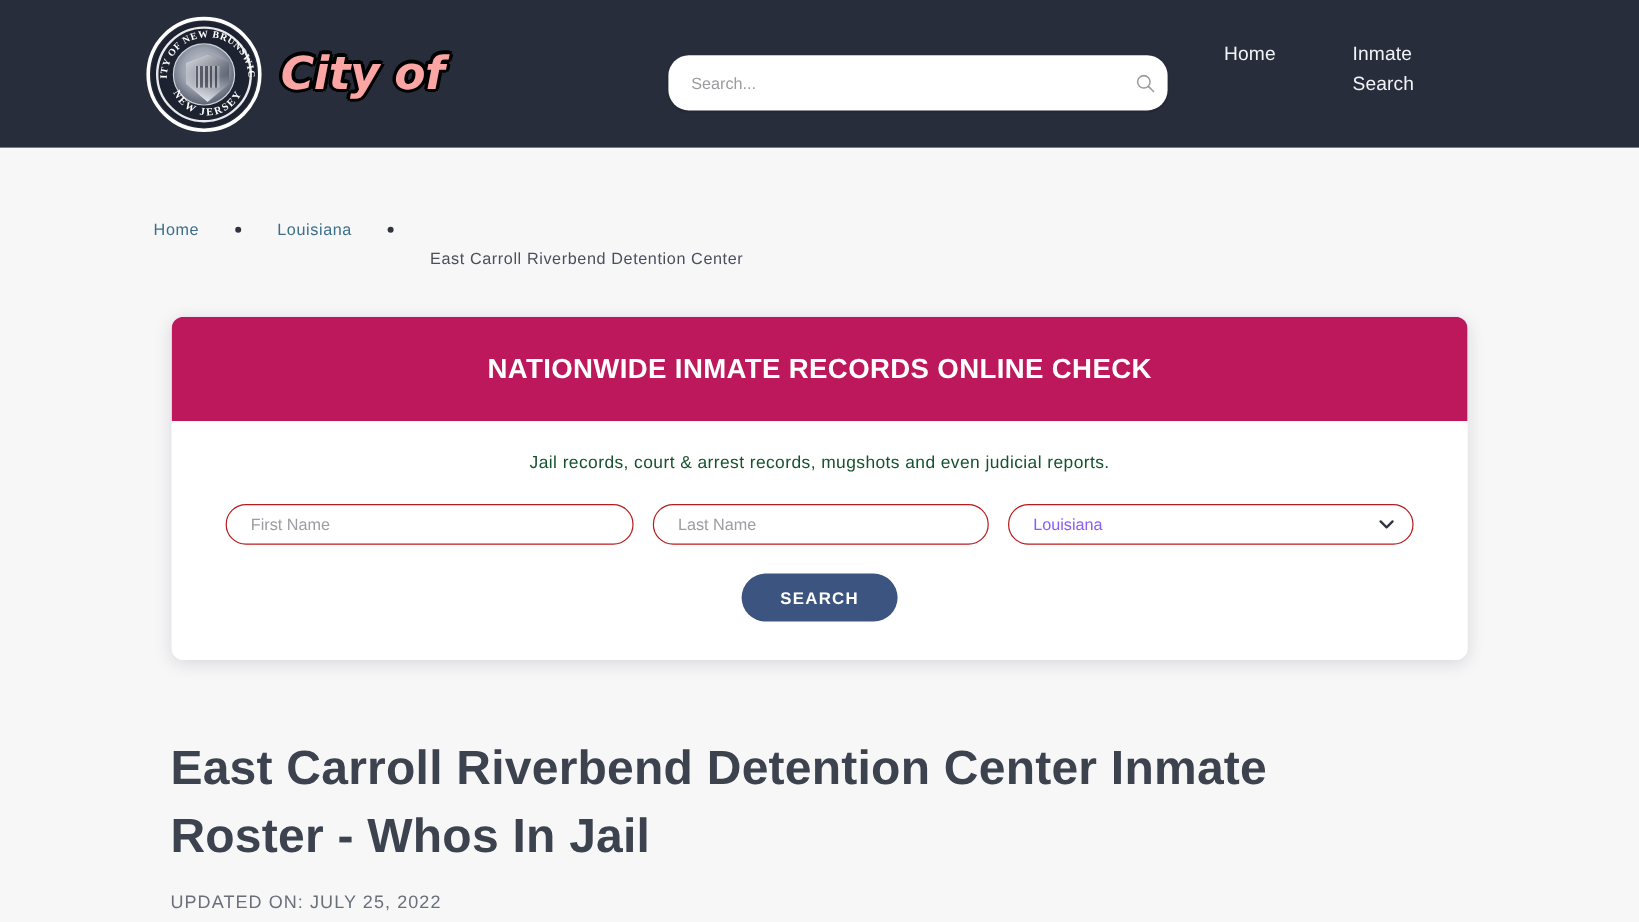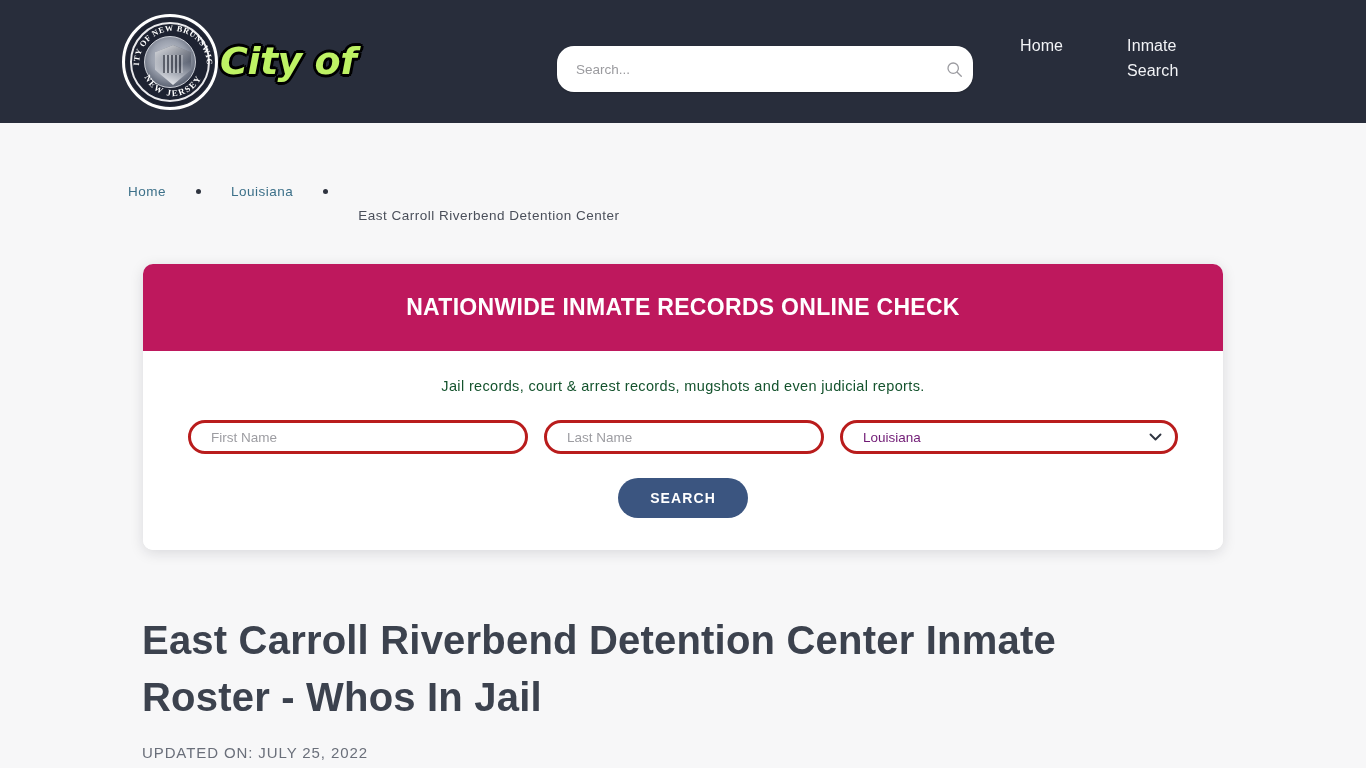--- a/index.html
+++ b/index.html
@@ -68,21 +68,22 @@
     content: "";
     position: absolute;
     left: 8px; top: 10px; right: 8px; bottom: 12px;
     background: repeating-linear-gradient(90deg, rgba(30,34,46,.55) 0 2px, rgba(255,255,255,.25) 2px 4px);
   }
   .seal svg { position: absolute; left: 0; top: 0; }
   .seal .arc-text { font-family: "Liberation Serif", serif; font-size: 8.2px; font-weight: bold; letter-spacing: .6px; fill: #ffffff; }
   .seal .arc-text-b { font-family: "Liberation Serif", serif; font-size: 8.8px; font-weight: bold; letter-spacing: 1.6px; fill: #ffffff; }
 
   .wordmark {
-    color: #bef264;
+    margin-left: 14px;
+    color: #fca5a5;
     font-family: "DejaVu Sans", sans-serif;
     font-weight: bold;
     font-style: italic;
     line-height: .94;
     letter-spacing: -0.5px;
     text-shadow:
       -2px -2px 0 #000, 2px -2px 0 #000, -2px 2px 0 #000, 2px 2px 0 #000,
       -3px 0 0 #000, 3px 0 0 #000, 0 -3px 0 #000, 0 3px 0 #000;
     text-align: center;
   }
@@ -192,26 +193,26 @@
     letter-spacing: .35px;
     margin: 0 0 26px 0;
   }
   .form-row {
     display: flex;
     gap: 16px;
     justify-content: center;
   }
   .field {
     height: 34px;
-    border: 3px solid #b91c1c;
+    border: 1px solid #b91c1c;
     border-radius: 17px;
     background: #ffffff;
     font-family: "Liberation Sans", sans-serif;
     font-size: 13.5px;
-    color: #701a75;
+    color: #8b5cf6;
     padding: 0 20px;
     outline: none;
   }
   .field::placeholder { color: #9d9da2; }
   .field.first { width: 340px; }
   .field.last { width: 280px; }
   .select-wrap { position: relative; width: 338px; }
   .field.state {
     width: 100%;
     appearance: none;

